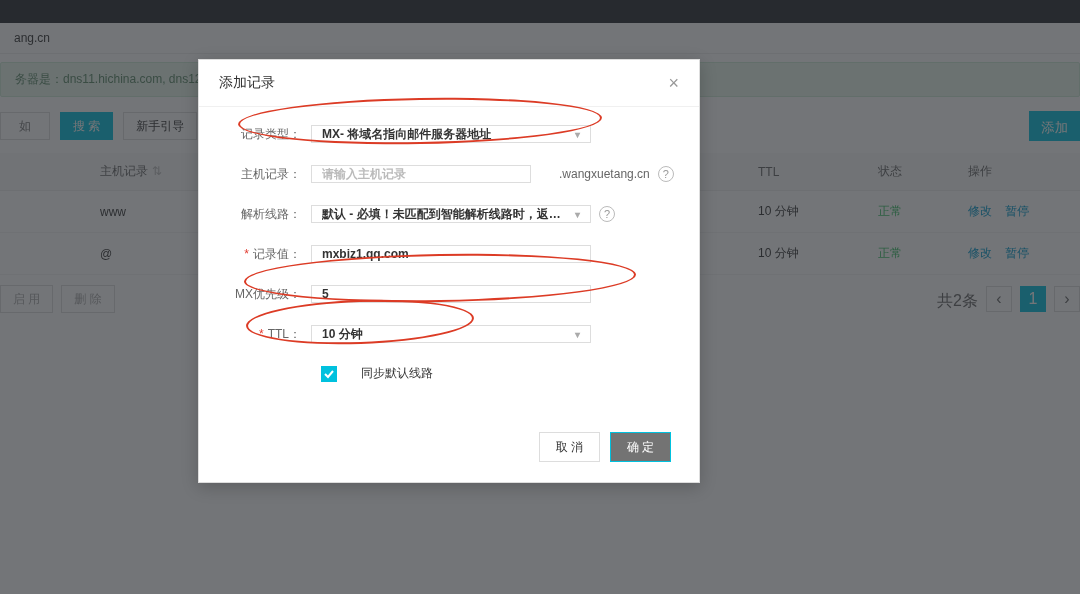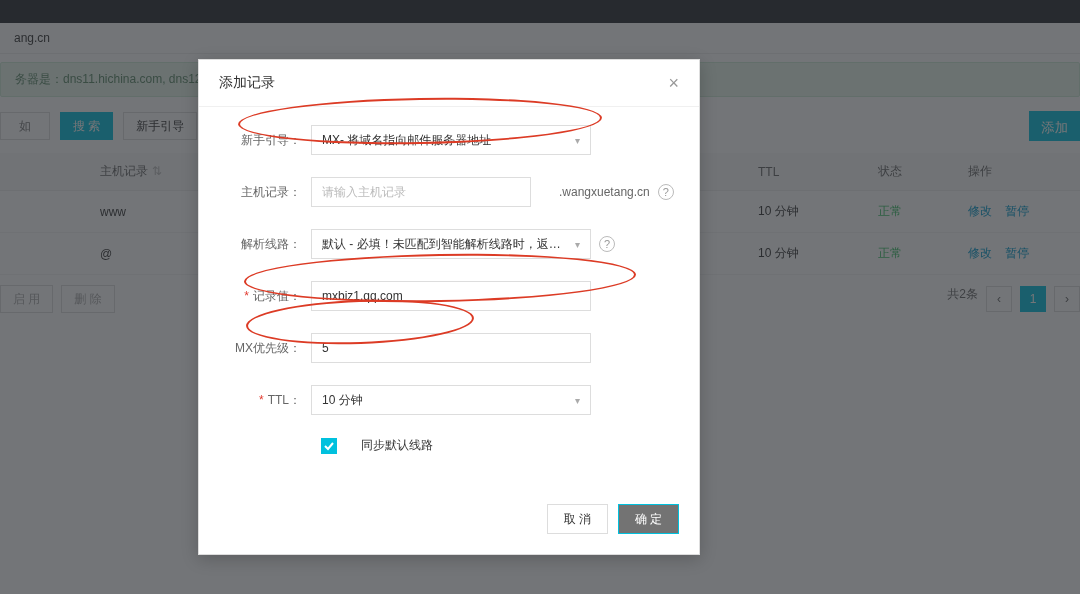--- a/index.html
+++ b/index.html
@@ -14,45 +14,45 @@
 .btn-primary { background: #00c1de; border-color: #00c1de; color: #fff; }
 .spacer { flex: 1; }
 .addbtn { background: #00c1de; color: #fff; border: none; height: 30px; padding: 8px 12px; }
 .table { width: 100%; border-collapse: collapse; font-size: 12px; }
 .table th { text-align: left; font-weight: normal; color: #666; padding: 10px 8px; border-bottom: 1px solid #eee; background: #fafafa; }
 .table td { padding: 12px 8px; border-bottom: 1px solid #f2f2f2; color: #333; }
 .table .ophost { padding-left: 100px; }
 .op-link { color: #09c; margin-right: 10px; cursor: pointer; }
 .below { padding: 10px 0; display: flex; align-items: center; gap: 8px; }
 .below .btn { color: #aaa; }
-.pager { display: flex; align-items: flex-start; gap: 8px; font-size: 12px; color: #666; }
+.pager { display: flex; align-items: flex-end; gap: 8px; font-size: 16px; color: #666; }
 .pager .pg { width: 26px; height: 26px; display: flex; align-items: center; justify-content: center; border: 1px solid #ddd; }
 .pager .pg.active { background: #00c1de; color: #fff; border-color: #00c1de; }
 
 .mask { position: absolute; inset: 0; background: rgba(40,43,48,0.65); }
 .modal { position: absolute; left: 198px; top: 59px; width: 502px; background: #fff; border: 1px solid #ddd; box-shadow: 0 4px 16px rgba(0,0,0,0.2); }
 .modal-head { display: flex; align-items: center; justify-content: space-between; padding: 14px 20px; border-bottom: 1px solid #f0f0f0; }
 .modal-title { font-size: 14px; color: #333; }
 .modal-close { font-size: 18px; color: #999; cursor: pointer; line-height: 1; }
 .modal-body { padding: 18px 24px 8px 24px; }
 .frow { display: flex; align-items: center; margin-bottom: 22px; }
 .flabel { width: 88px; text-align: right; font-size: 12px; color: #666; padding-right: 10px; }
 .flabel .req { color: #e23b30; margin-right: 4px; }
 .fctl { flex: 1; display: flex; align-items: center; gap: 8px; }
-.fin, .fsel { height: 30px; border: 1px solid #ddd; padding: 0 10px; font-size: 12px; color: #333; background: #fff; }
+.fin, .fsel { height: 18px; border: 1px solid #ddd; padding: 0 10px; font-size: 12px; color: #333; background: #fff; font-weight: bold; }
 .fin::placeholder { color: #bbb; }
 .fsel { display: flex; align-items: center; justify-content: space-between; cursor: pointer; }
 .w280 { width: 280px; }
 .w220 { width: 220px; }
 .helpico { width: 16px; height: 16px; border: 1px solid #bbb; border-radius: 50%; display: inline-flex; align-items: center; justify-content: center; font-size: 11px; color: #999; }
 .suffix { font-size: 12px; color: #666; margin-left: 20px; }
 .chkrow { display: flex; align-items: center; gap: 24px; margin-left: 98px; margin-top: 12px; margin-bottom: 30px; }
 .chkbox { width: 16px; height: 16px; background: #00c1de; display: inline-flex; align-items: center; justify-content: center; }
 .chkbox svg { width: 12px; height: 12px; }
-.modal-foot { display: flex; justify-content: flex-end; gap: 10px; padding: 12px 20px 20px 20px; }
+.modal-foot { display: flex; justify-content: flex-end; gap: 10px; padding: 12px 28px 20px 20px; }
 .mbtn { height: 30px; padding: 0 16px; border: 1px solid #ddd; background: #fff; font-size: 12px; cursor: pointer; color: #333; }
 .mbtn-primary { background: #737373; border-color: #00c1de; color: #fff; font-family: Liberation Serif, serif; }
 .caret { font-size: 10px; color: #aaa; }
 .sortico { margin-left: 4px; color: #bbb; }
 
 .anno { position: absolute; border: 2px solid #dc3b25; border-radius: 50%; pointer-events: none; }
 .a1 { left: 238px; top: 98px;  width: 364px; height: 46px; transform: rotate(-1deg); }
 .a2 { left: 244px; top: 254px; width: 392px; height: 48px; transform: rotate(-1deg); }
 .a3 { left: 246px; top: 300px; width: 228px; height: 44px; transform: rotate(-2deg); }
 </style>
@@ -122,21 +122,21 @@
   <div class="mask"></div>
 
   <div class="modal">
     <div class="modal-head">
       <div class="modal-title">添加记录</div>
       <div class="modal-close">×</div>
     </div>
     <div class="modal-body">
 
       <div class="frow">
-        <div class="flabel">新手引导：</div>
+        <div class="flabel">记录类型：</div>
         <div class="fctl">
           <div class="fsel w280">
             <span>MX- 将域名指向邮件服务器地址</span>
               <span class="caret">▾</span>
           </div>
         </div>
       </div>
 
       <div class="frow">
         <div class="flabel">主机记录：</div>

